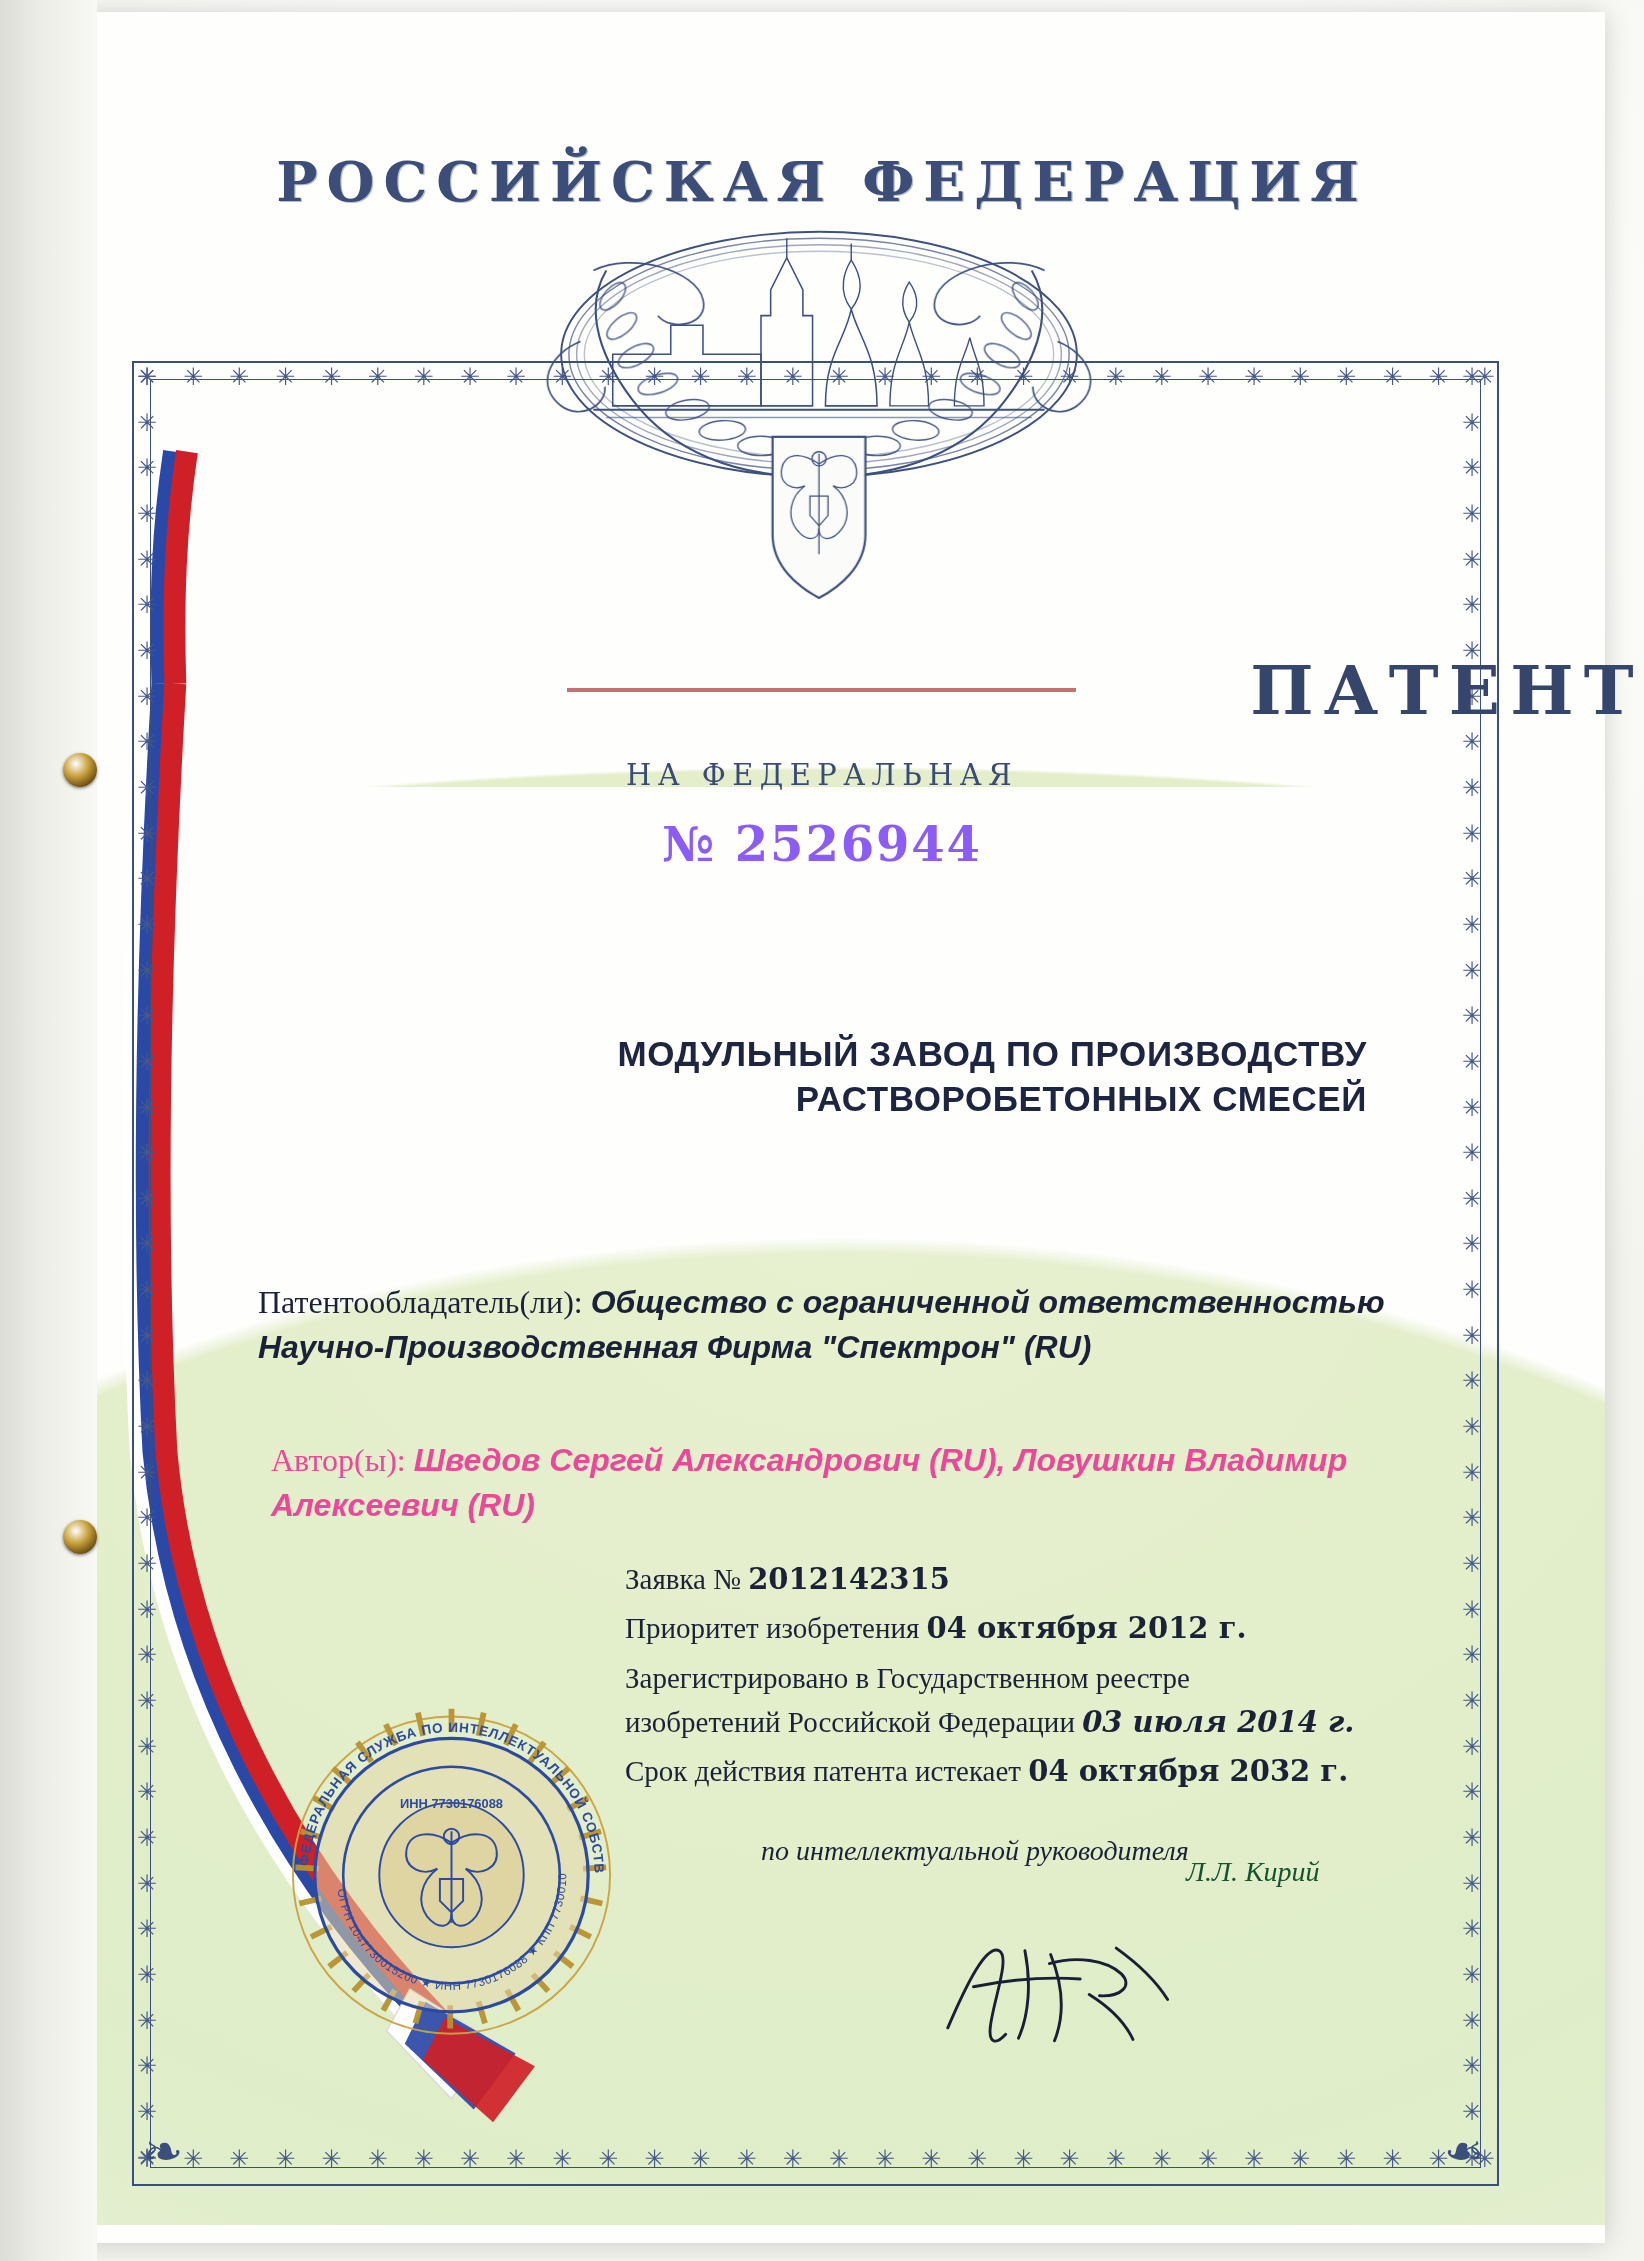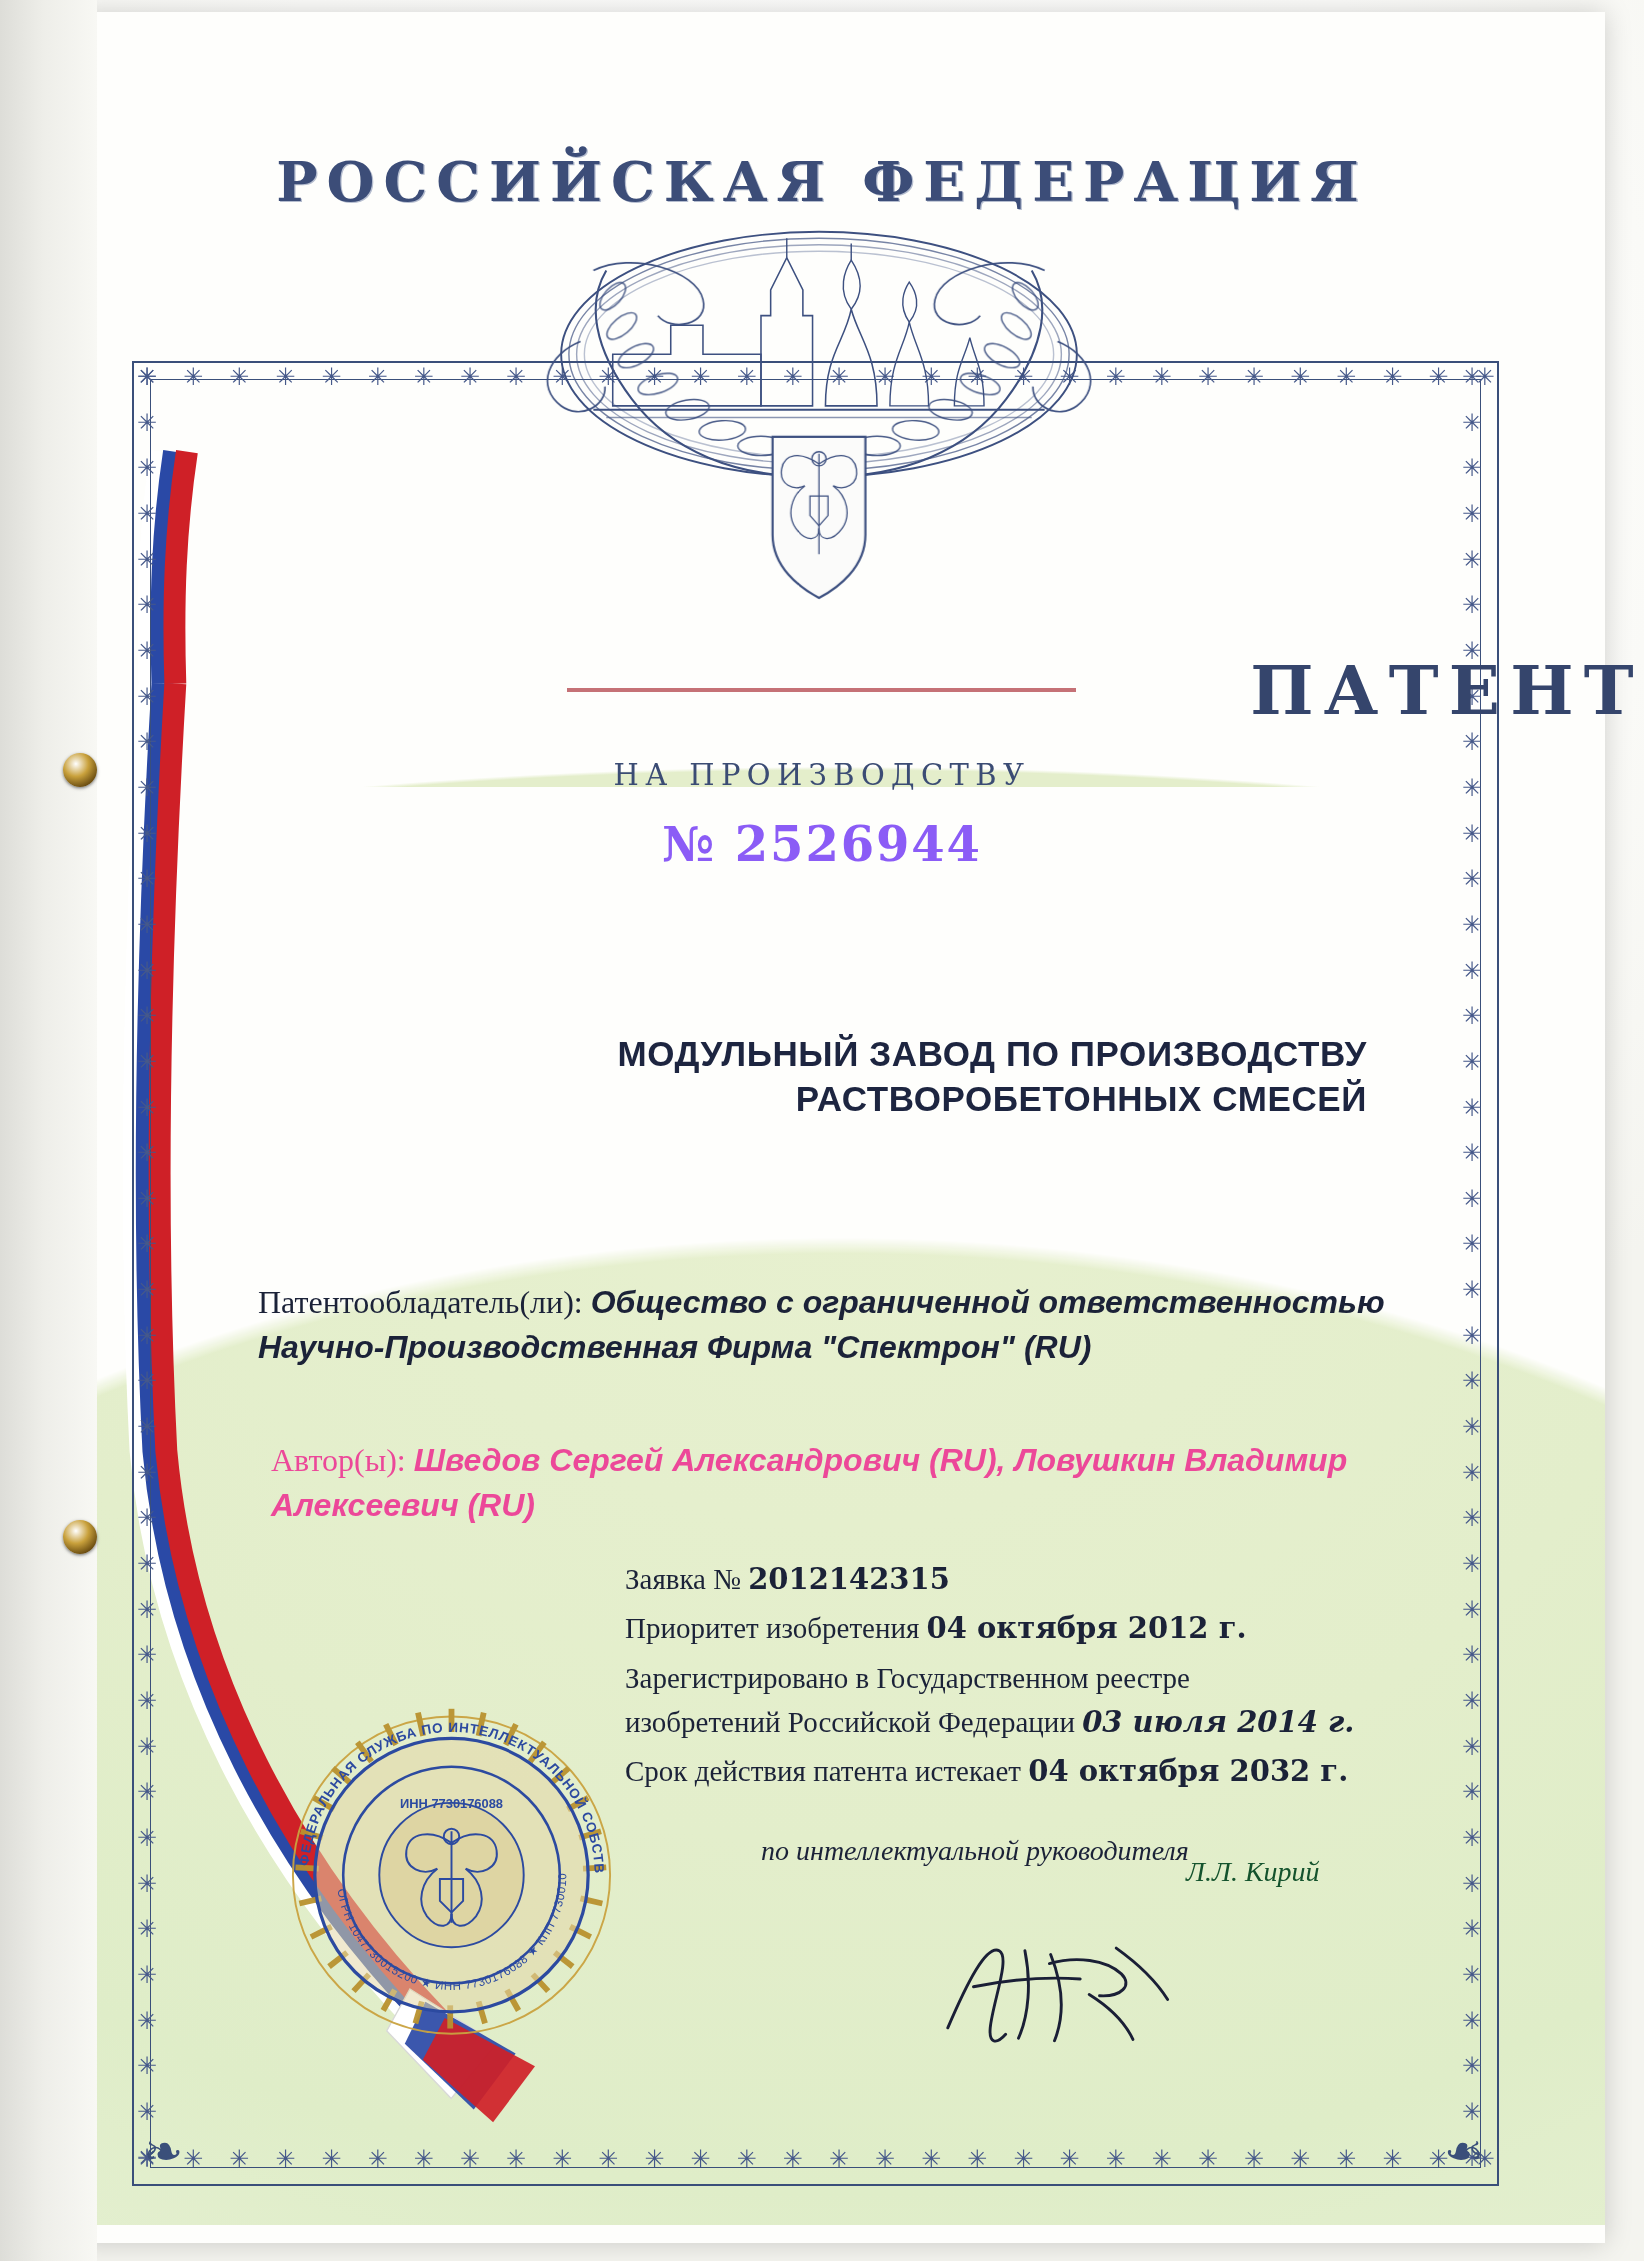--- a/index.html
+++ b/index.html
@@ -517,21 +517,21 @@
         <circle cx="650" cy="412" r="11"></circle>
         <path d="M636,470 L664,470 L664,500 L650,516 L636,500 Z"></path>
       </g>
     </g>
   </svg>
 
   <div class="patent-word">
     <span>ПАТЕНТ</span>
     <span class="rule"></span>
   </div>
-  <div class="subtitle">НА ПРОИЗВОДСТВУ</div>
+  <div class="subtitle">НА ФЕДЕРАЛЬНАЯ</div>
   <div class="number">
     <span>№</span>
     <span>2526944</span>
   </div>
 
   <div class="invention-title">МОДУЛЬНЫЙ ЗАВОД ПО ПРОИЗВОДСТВУ РАСТВОРОБЕТОННЫХ СМЕСЕЙ</div>
 
   <div class="field-holder">
     <span class="lbl">Патентообладатель(ли):</span>
     <span class="val">Общество с ограниченной ответственностью Научно-Производственная Фирма "Спектрон" (RU)</span>

